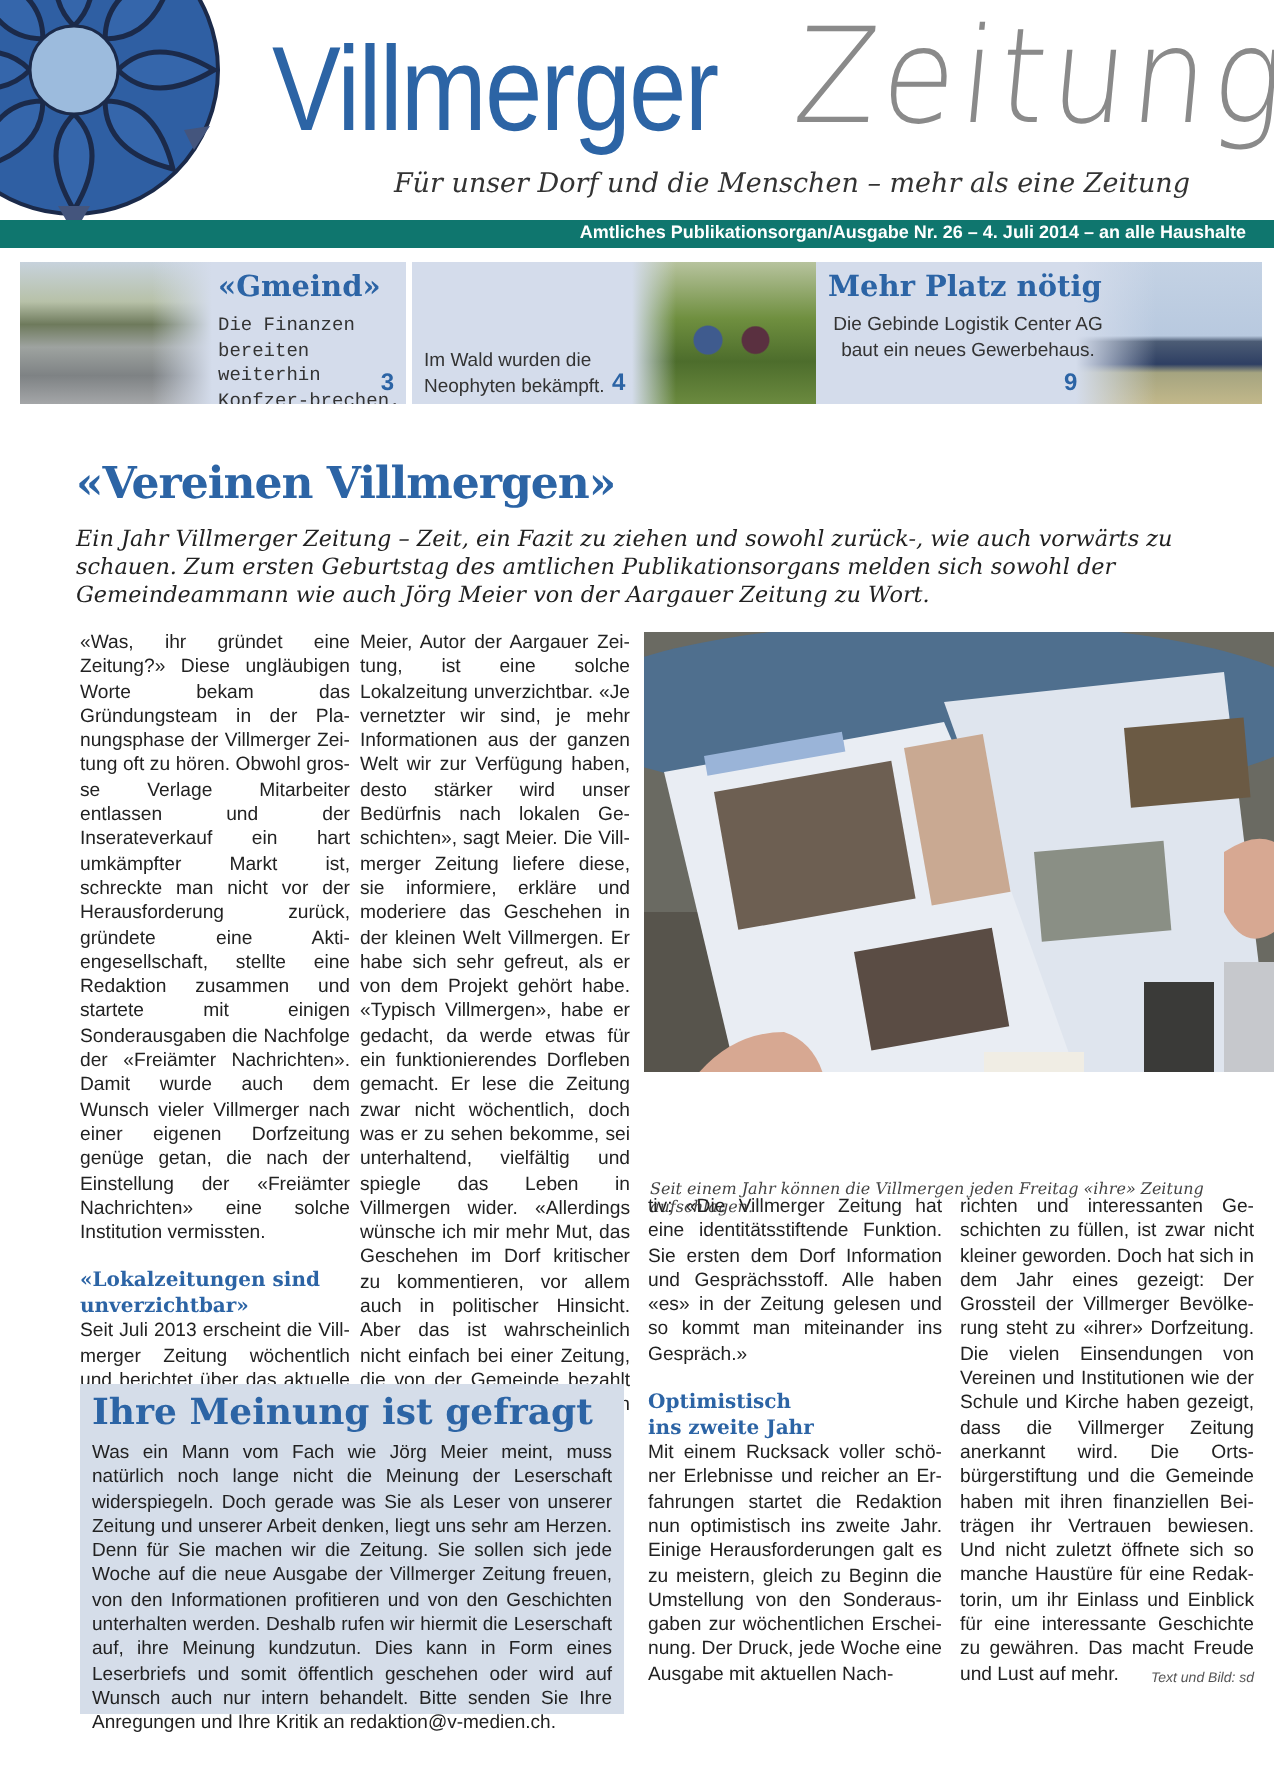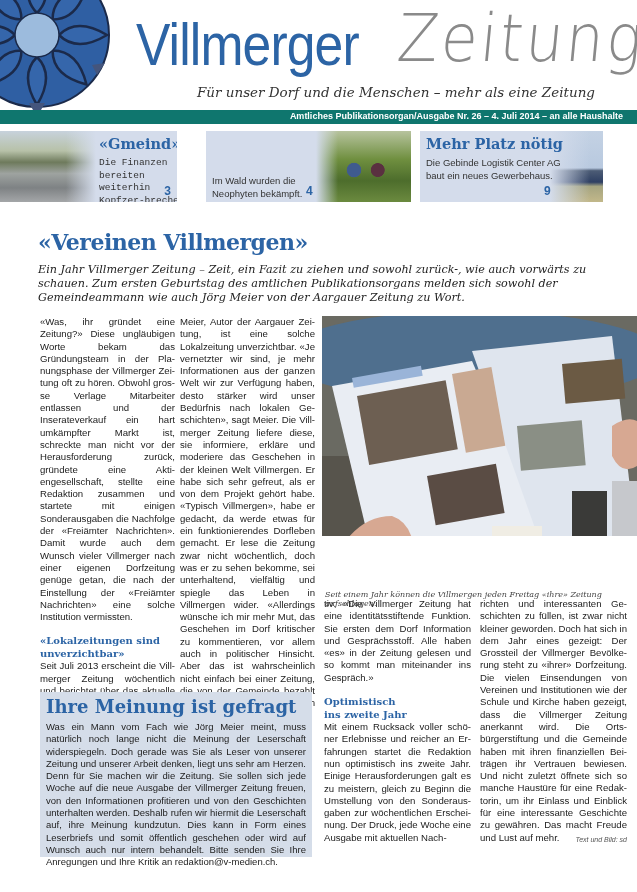--- a/index.html
+++ b/index.html
@@ -15,35 +15,35 @@
   .issue-bar { position: absolute; left: 0; top: 110px; width: 637px; height: 14px; background: #0f766e; }
   .issue-bar span { position: absolute; right: 14px; top: 1px; font-family: "Liberation Sans", sans-serif; font-weight: bold; font-size: 9px; color: #fff; }
 
   
   .teaser { position: absolute; top: 131px; height: 71px; background: #d4dceb; overflow: hidden; }
   .teaser .t-img { position: absolute; top: 0; height: 71px; }
   .teaser h3 { position: absolute; font-family: "DejaVu Serif", serif; font-weight: bold; color: #2c64a5; font-size: 14.5px; line-height: 17px; }
   .teaser p { position: absolute; font-family: "Liberation Sans", sans-serif; font-size: 9.5px; line-height: 12.5px; color: #333; }
   .teaser .num { position: absolute; bottom: 4px; font-family: "Liberation Sans", sans-serif; font-weight: bold; font-size: 12px; color: #2c64a5; }
 
-  #teaser1 { left: 0; width: 177px; padding-left: 40px; }
+  #teaser1 { left: 10px; width: 193px; padding-left: 40px; }
   #teaser1 .t-img { left: 0; width: 96px; background: linear-gradient(180deg,#c7d2dc 0%,#b7c1a8 28%,#6e7a5c 44%,#9ea3a0 60%,#7e8284 80%,#a4a6a8 100%); }
   #teaser1 .t-img::after { content:""; position:absolute; right:0; top:0; width:30px; height:100%; background: linear-gradient(90deg, rgba(212,220,235,0), #d4dceb); }
   #teaser1 h3 { left: 99px; top: 4px; }
   #teaser1 p { left: 99px; top: 26px; width: 95px; font-family: Liberation Mono, monospace; }
   #teaser1 .num { right: 6px; }
 
   #teaser2 { left: 206px; width: 205px; }
   #teaser2 h3 { left: 6px; top: 4px; }
   #teaser2 p { left: 6px; top: 44px; width: 104px; }
   #teaser2 .num { left: 100px; }
   #teaser2 .t-img { left: 110px; width: 95px; background: radial-gradient(circle at 40% 55%, #3f5b8e 0 10%, transparent 11%), radial-gradient(circle at 65% 55%, #5a3040 0 9%, transparent 10%), linear-gradient(180deg,#b7c39e 0%,#6f8f3f 40%,#4d6d2c 70%,#6b8a3f 100%); }
   #teaser2 .t-img::after { content:""; position:absolute; left:0; top:0; width:22px; height:100%; background: linear-gradient(90deg, #d4dceb, rgba(212,220,235,0)); }
 
-  #teaser3 { left: 420px; width: 183px; }
+  #teaser3 { left: 408px; width: 223px; text-align: center; }
   #teaser3 h3 { left: 6px; top: 4px; }
   #teaser3 p { left: 6px; top: 26px; width: 140px; }
   #teaser3 .num { left: 124px; }
   #teaser3 .t-img { left: 130px; width: 93px; background: linear-gradient(180deg,#c4d2e4 0%,#b8c9df 52%,#4c5c75 56%,#2e3f63 72%,#a5a480 78%,#c2b88a 100%); }
   #teaser3 .t-img::after { content:""; position:absolute; left:0; top:0; width:40px; height:100%; background: linear-gradient(90deg, #d4dceb, rgba(212,220,235,0)); }
 
   
   .headline { position: absolute; left: 38px; top: 229px; font-family: "DejaVu Serif", serif; font-weight: bold; font-size: 22px; color: #2c64a5; letter-spacing: -0.5px; }
   .lead { position: absolute; left: 38px; top: 263px; width: 570px; font-family: "DejaVu Serif", serif; font-style: italic; font-size: 11.2px; line-height: 14px; color: #222; }
 

